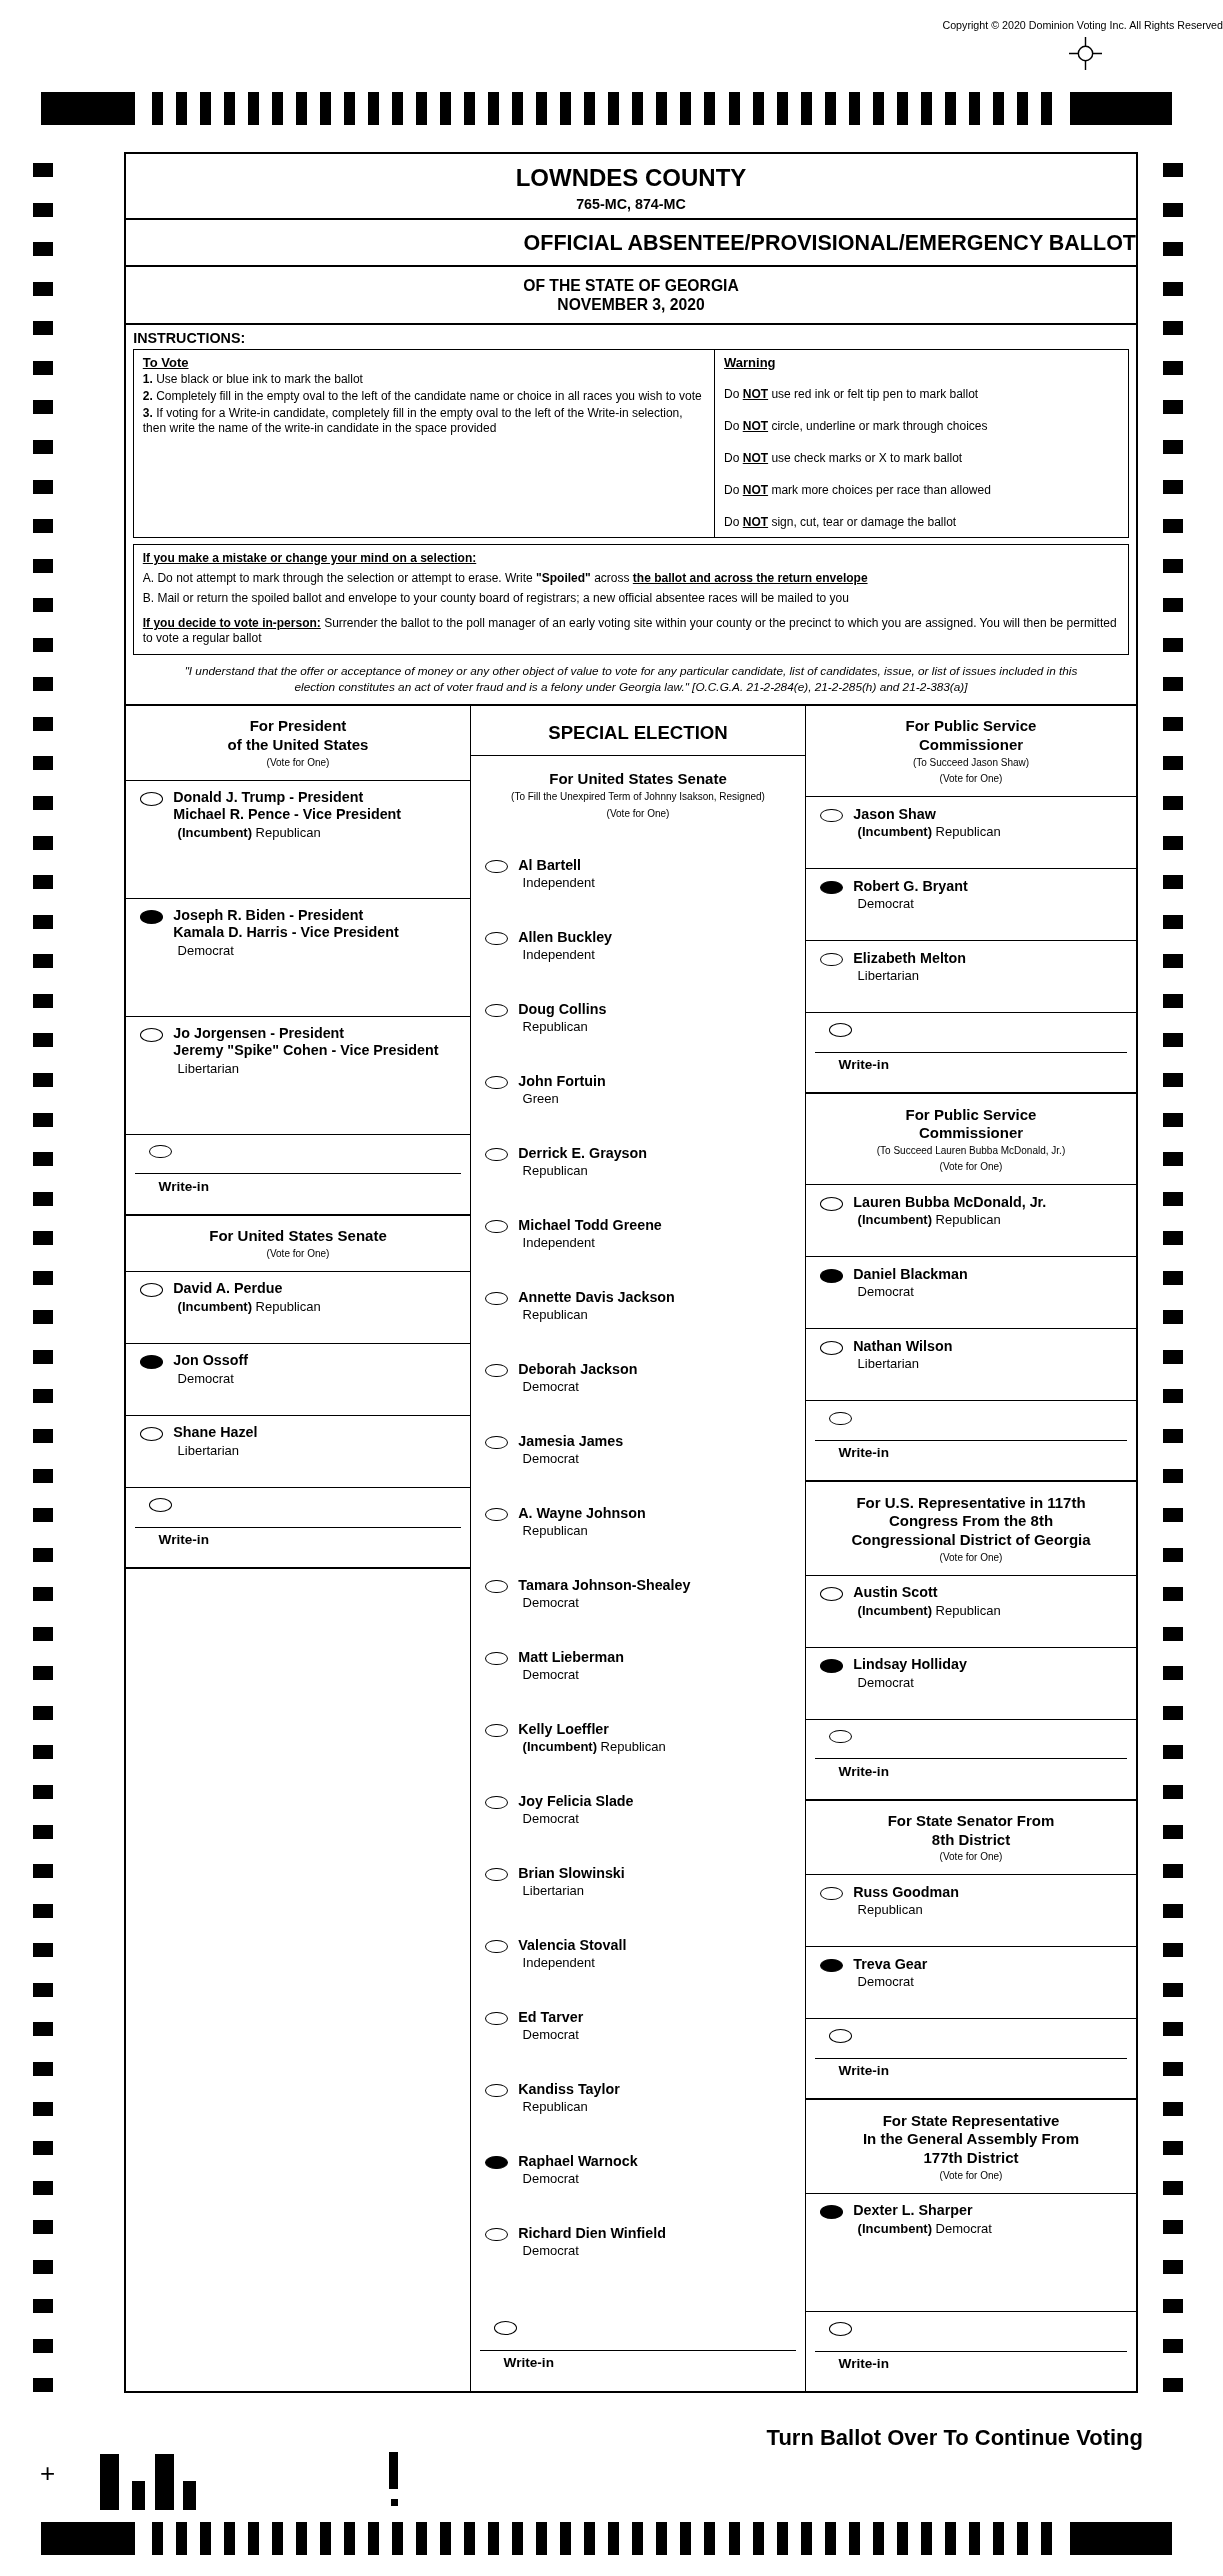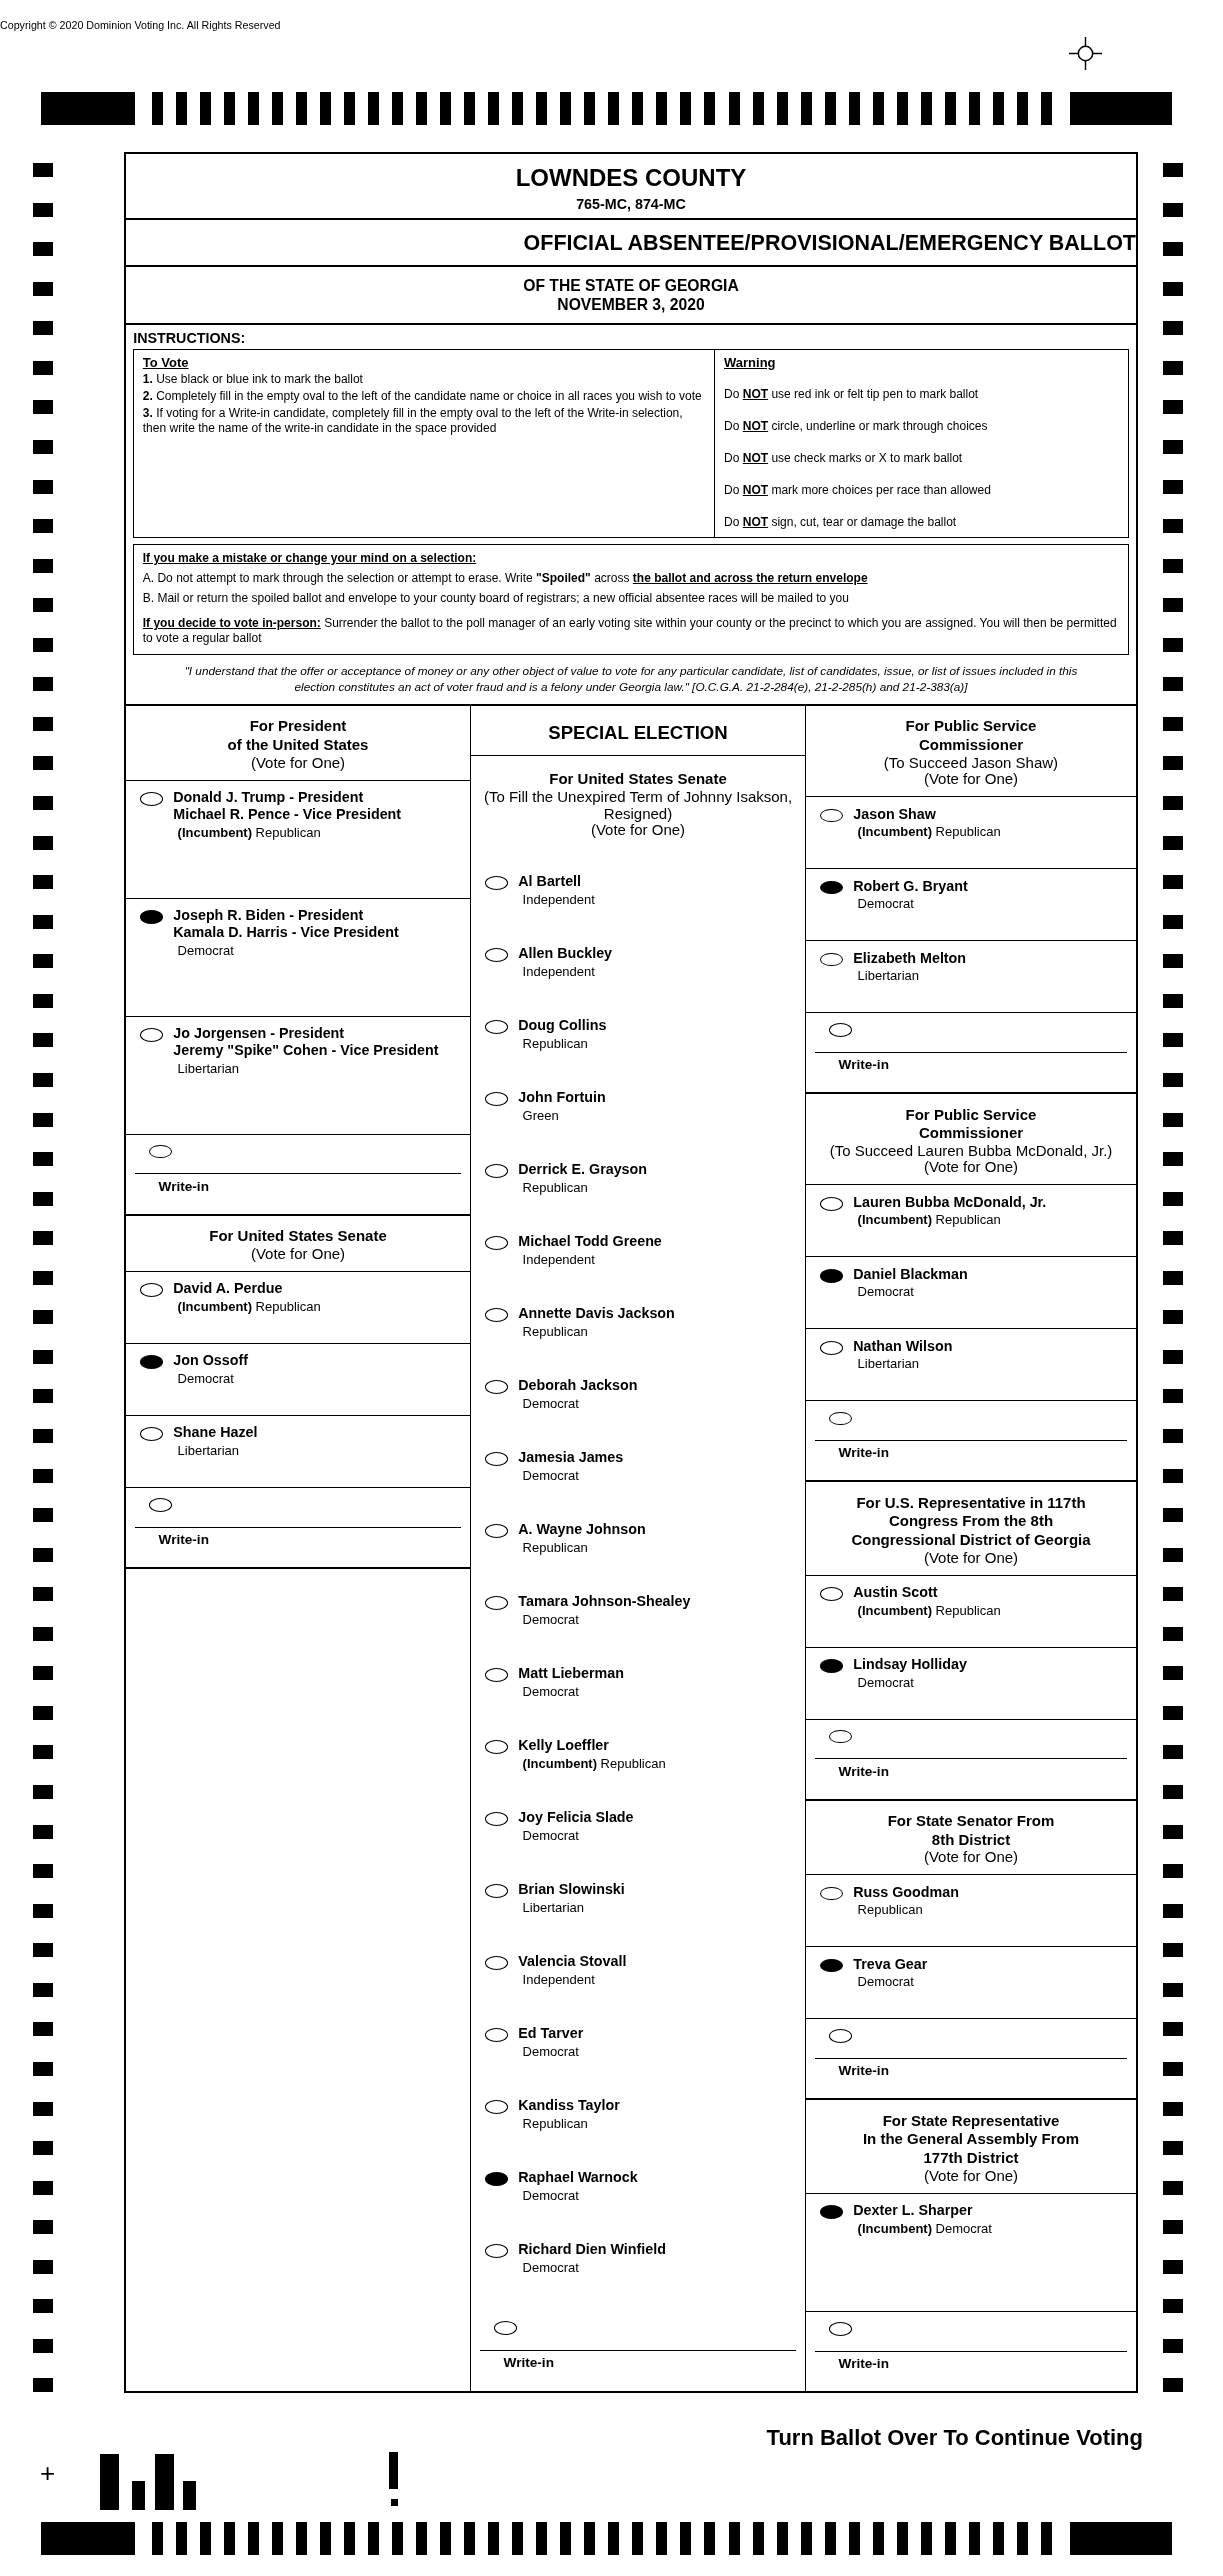--- a/index.html
+++ b/index.html
@@ -1,20 +1,20 @@
 <!DOCTYPE html>
 <html style="font-size:11.4px"><head>
 <meta charset="utf-8">
 <style>
   *{box-sizing:border-box}
   html,body{margin:0;padding:0;width:1223px;height:2576px;background:#fff;color:#000;
     font-family:"Liberation Sans",sans-serif;position:relative;overflow:hidden}
   .b{font-weight:bold}
   .u{text-decoration:underline}
-  .copyright{position:absolute;top:18.6px;left:0;width:100%;text-align:left;font-size:10.7px}
+  .copyright{position:absolute;top:18.6px;left:0;width:100%;text-align:right;font-size:10.7px}
   .crosshair{position:absolute;left:1069px;top:37px;width:33px;height:33px}
   .tm{position:absolute;background:#000}
   .plus{position:absolute;left:40px;top:2458px;font-size:26px}
   .turnover{position:absolute;right:80px;top:2425px;font-size:22px;font-weight:bold}
 
   .ballot{position:absolute;left:124px;top:152px;width:1014px;border:2.1px solid #000;background:#fff}
   .hdr-county{text-align:center;padding:10px 5.7px 5.7px;border-bottom:2.1px solid #000}
   .county{font-size:24px;font-weight:bold}
   .precinct{font-size:14.3px;font-weight:bold;margin-top:4.3px}
   .hdr-title{text-align:right;font-size:21.5px;font-weight:bold;padding:11.4px 0 8.6px;border-bottom:2.1px solid #000}
@@ -42,21 +42,21 @@
   .col3{flex:1}
   .banner{text-align:center;font-size:18.6px;font-weight:bold;padding:15.7px 0 11.4px;border-bottom:1.4px solid #000}
   .contest{display:flex;flex-direction:column}
   .contest:not(:last-child){border-bottom:2.9px solid #000}
   .col2 .contest{flex:1}
   .col3 .contest:last-child{flex:1}
   .col-filler{flex:1}
   .contest-header{text-align:center;padding:11.4px 4.3px 8.6px}
   .col2 .contest-header{padding:14.3px 7.2px 0;margin-bottom:26px}
   .contest-title{font-size:15px;font-weight:bold;line-height:18.6px}
-  .contest-sub{font-size:15px;line-height:16.5px}
+  .contest-sub{font-size:10px;line-height:16.5px}
   .candidate{display:flex;align-items:flex-start;height:72px;padding:8.6px 5.7px 0 14.3px}
   [data-contest="president"] .candidate{height:118px}
   .col1 .candidate,.col3 .candidate{border-top:1.4px solid #000}
   .oval{width:23px;height:13.6px;border:1.8px solid #000;border-radius:50%;flex:none;margin-top:2.9px;background:#fff;display:inline-block}
   .oval.filled{background:#000}
   .cand-text{margin-left:10px;text-align:left}
   .cand-name{font-size:14.3px;font-weight:bold;line-height:17px}
   .cand-party{font-size:13px;line-height:15.7px;padding-left:4.3px;margin-top:1.4px}
   .write-in{padding:7.2px 8.6px 7.2px;min-height:80px}
   .col1 .write-in,.col3 .write-in{border-top:1.4px solid #000}

